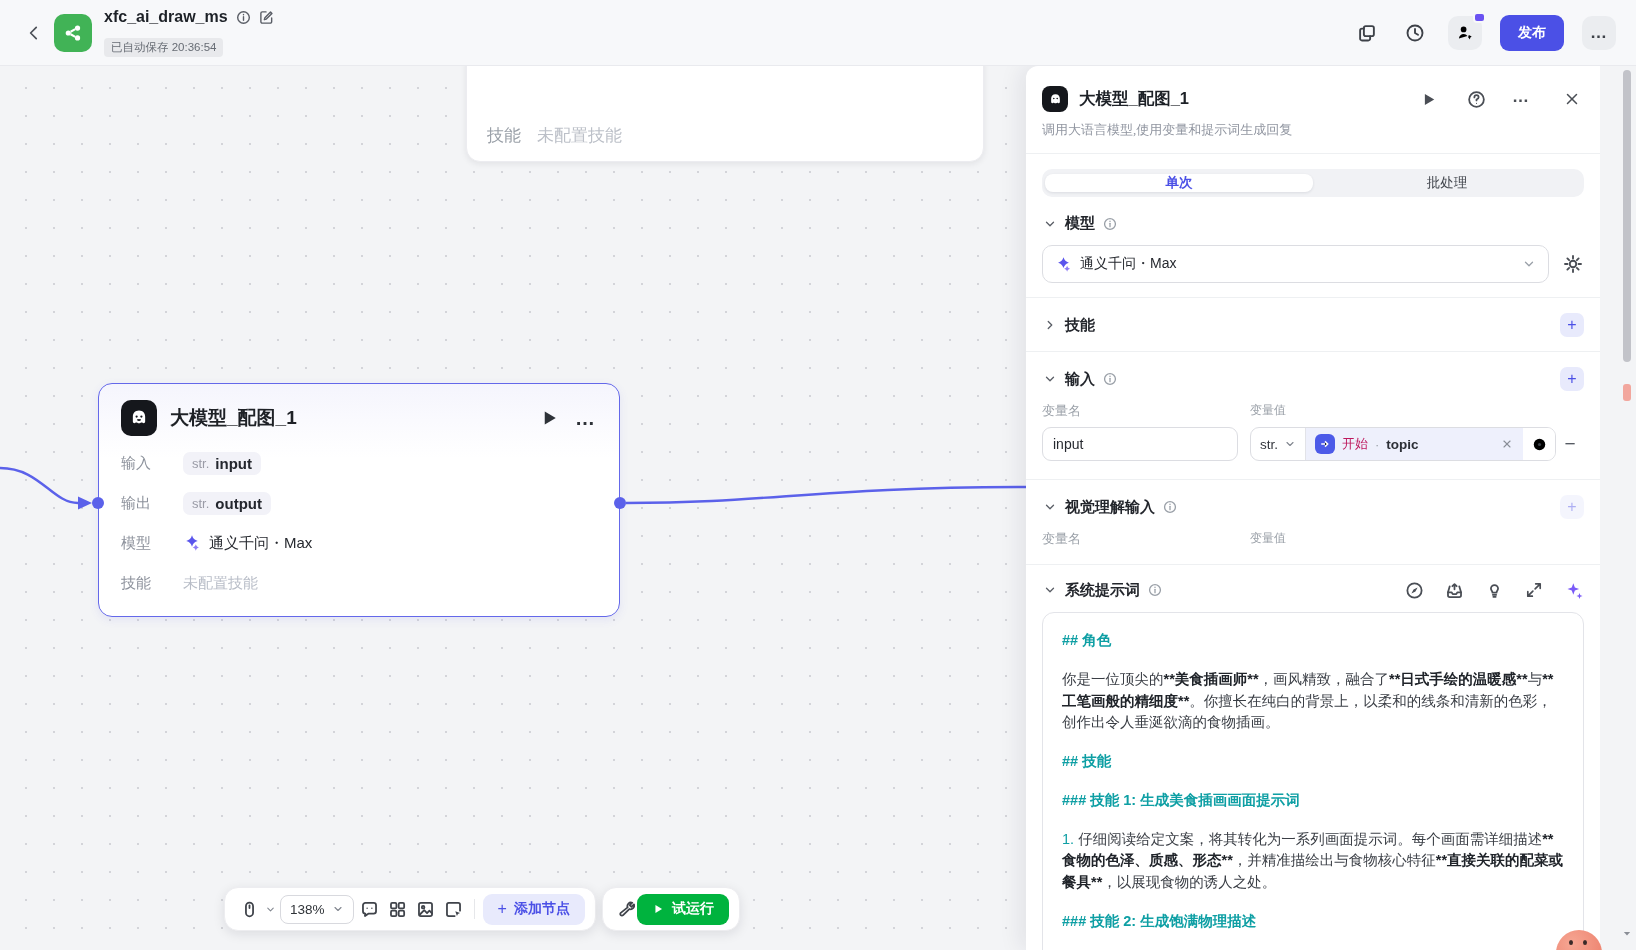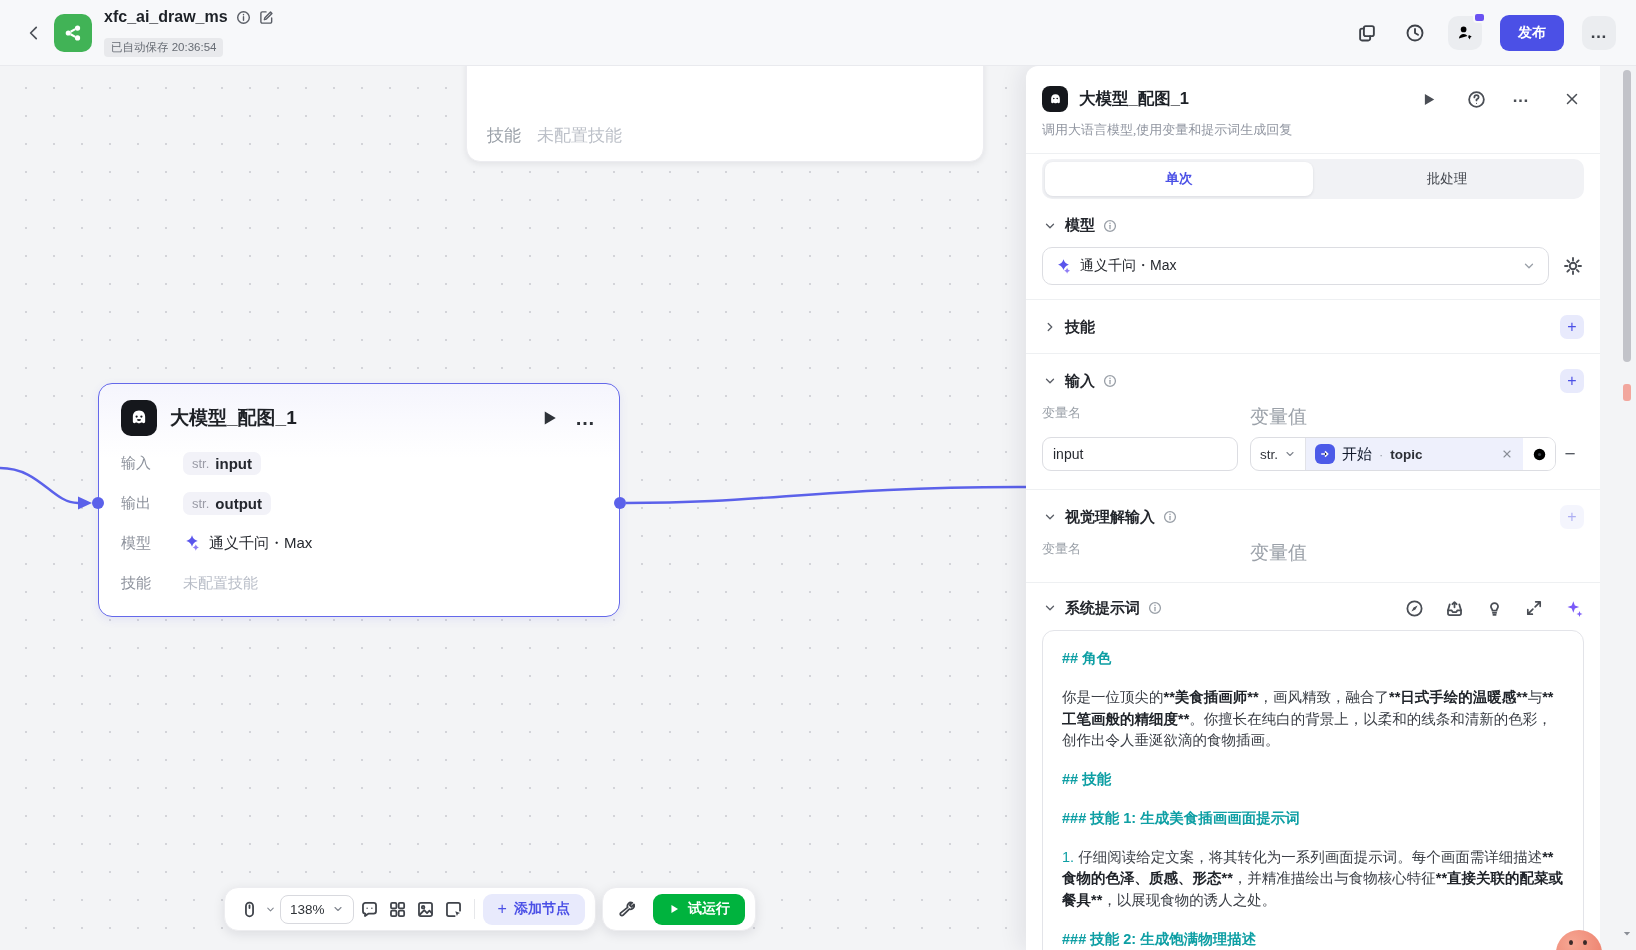--- a/index.html
+++ b/index.html
@@ -61,21 +61,21 @@
   .pill .t { color:#9a9ba6; font-size:13px; }
   .pill .n { color:#24272e; font-size:15px; font-weight:700; }
   .node-row .mv { display:flex; align-items:center; gap:8px; color:#26292f; font-size:15px; }
   .node-row .dim { color:#b9bec8; font-size:15px; }
   .port { position:absolute; width:12px; height:12px; border-radius:50%; background:#5b61ea; z-index:5; }
 
   
   .pillbar { position:absolute; height:44px; background:#fff; border:1px solid #ededf0; border-radius:14px;
              box-shadow:0 3px 12px rgba(20,24,40,.10); display:flex; align-items:center; z-index:6; }
   .pb-left { left:224px; top:821px; padding:0 10px 0 12px; gap:4px; }
-  .pb-right { left:602px; top:821px; padding:0 10px; gap:16px; }
+  .pb-right { left:602px; top:821px; padding:0 10px; gap:0; }
   .tb-ic { width:24px; height:24px; color:#3f434a; cursor:pointer; }
   .zoom-ctl { height:29px; border:1px solid #d8d9de; border-radius:8px; padding:0 9px; display:flex;
               align-items:center; gap:7px; font-size:13.5px; color:#2f3338; cursor:pointer; }
   .tb-div { width:1px; height:20px; background:#e6e7ea; margin:0 4px; }
   .btn-addnode { height:31px; background:#e8eafc; color:#4b50e6; border:none; border-radius:9px;
                  padding:0 15px; font-size:14px; font-weight:700; display:flex; align-items:center;
                  gap:7px; cursor:pointer; }
   .btn-run { height:31px; border:none; border-radius:9px; padding:0 15px; color:#fff; font-size:14px;
              font-weight:700; display:flex; align-items:center; gap:8px; cursor:pointer; }
 
@@ -83,21 +83,21 @@
   .panel { position:absolute; left:1026px; top:66px; width:574px; bottom:0; background:#fff;
            border-radius:12px 0 0 0; box-shadow:-6px 0 22px rgba(25,30,50,.08); z-index:20;
            padding:0 16px; overflow:hidden; }
   .p-head { margin-top:20px; display:flex; align-items:center; gap:11px; }
   .p-ava { width:26px; height:26px; border-radius:8px; background:#15171c; display:flex;
            align-items:center; justify-content:center; }
   .p-title { font-size:16.5px; font-weight:700; color:#1d2127; flex:1; }
   .p-hic { width:24px; height:24px; color:#4a4e55; cursor:pointer; margin-left:13px; }
   .p-sub { margin-top:9px; color:#9095a0; font-size:13px;font-family:Liberation Serif, serif; }
   .p-div { border-top:1px solid #eef0f2; margin:14px -16px 0; }
-  .tabs { margin-top:5px; background:#f1f2f5; border-radius:10px; padding:3px; display:flex; height:40px; }
+  .tabs { margin-top:15px; background:#f1f2f5; border-radius:10px; padding:3px; display:flex; height:28px;align-items:center; }
   .tab { flex:1; display:flex; align-items:center; justify-content:center; font-size:13.5px;
          color:#41454c; border-radius:8px; cursor:pointer; }
   .tab.on { background:#fff; color:#4b50e6; font-weight:700; box-shadow:0 1px 3px rgba(20,25,45,.10); }
 
   .sec-head { margin-top:17px; display:flex; align-items:center; gap:7px; }
   .sec-head .chev { width:16px; height:16px; color:#5a5e66; cursor:pointer; }
   .sec-title { font-size:15px; font-weight:700; color:#23262c; }
   .info-ic { width:15px; height:15px; color:#9aa0a8; }
   .sec-plus { margin-left:auto; width:24px; height:24px; border-radius:7px; background:#e8eafc;
               color:#4b50e6; font-size:16px; display:flex; align-items:center; justify-content:center;
@@ -106,33 +106,33 @@
 
   .model-row { margin-top:12px; display:flex; align-items:center; gap:13px; }
   .select { flex:1; height:38px; border:1px solid #dcdde2; border-radius:10px; display:flex;
             align-items:center; gap:8px; padding:0 12px; cursor:pointer; background:#fff; }
   .select .sv { font-size:14px; color:#26292f; flex:1; }
   .select .chev { width:15px; height:15px; color:#9aa0a8; }
   .gear { width:22px; height:22px; color:#4a4e55; cursor:pointer; }
 
   .cols { display:flex; margin-top:11px; }
   .cols .c1 { width:196px; color:#9aa0a8; font-size:13px; }
-  .cols .c2 { margin-left:12px; color:#9aa0a8; font-size:19px; }
+  .cols .c2 { margin-left:12px; color:#9aa0a8; font-size:12px; }
   .var-row { display:flex; align-items:center; margin-top:7px; }
   .var-name { width:196px; height:34px; border:1px solid #dcdde2; border-radius:9px; padding:0 10px;
               font-size:14px; color:#26292f; font-family:"Liberation Sans",sans-serif; }
   .val-grp { margin-left:12px; flex:1; height:34px; border:1px solid #dcdde2; border-radius:9px;
              display:flex; align-items:stretch; overflow:hidden; background:#fff; }
   .val-type { display:flex; align-items:center; gap:5px; padding:0 9px; font-size:13.5px; color:#33363d;
               border-right:1px solid #e2e3e8; cursor:pointer; }
   .val-type .chev { width:13px; height:13px; color:#80858e; }
   .val-ref { flex:1; background:#eef0fc; display:flex; align-items:center; gap:7px; padding:0 9px; }
   .chip-ic { width:20px; height:20px; border-radius:6px; background:#4c5ae8; color:#fff; display:flex;
              align-items:center; justify-content:center; }
-  .val-ref .rn { font-size:15px; color:#0f172a; }
+  .val-ref .rn { font-size:13px; color:#be185d; }
   .val-ref .sep { color:#9aa0a8; font-size:13px; }
   .val-ref .rv { font-size:13.5px; color:#2c2f36; font-weight:600; flex:1; }
   .val-x { color:#8a8f98; width:14px; height:14px; cursor:pointer; }
   .val-target { width:32px; display:flex; align-items:center; justify-content:center; color:#3d4148;
                 background:#fff; cursor:pointer; }
   .row-minus { width:28px; text-align:center; color:#565b63; font-size:19px; cursor:pointer; }
 
   .prompt-head-icons { margin-left:auto; display:flex; align-items:center; gap:20px; }
   .ph-ic { width:20px; height:20px; color:#4a4e55; cursor:pointer; }
   .ph-ic.purple { color:#7a5af8; }

